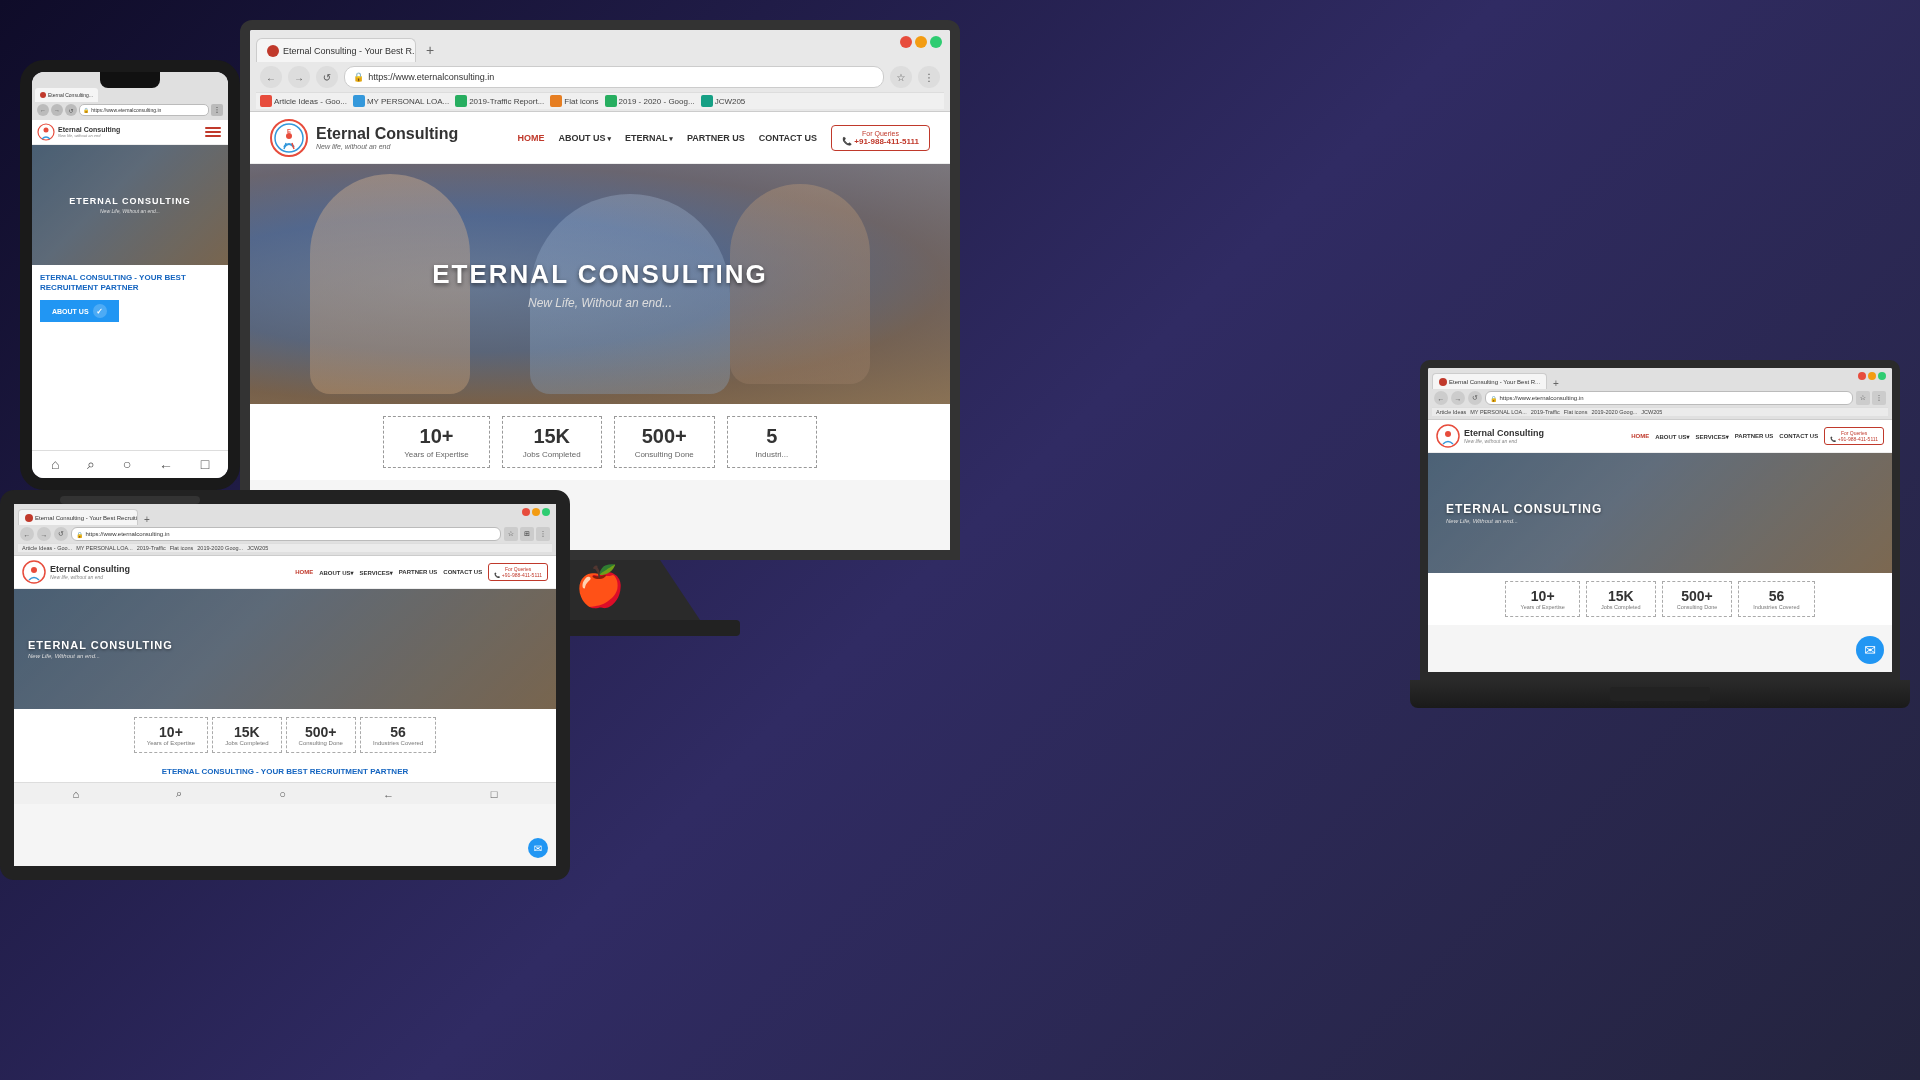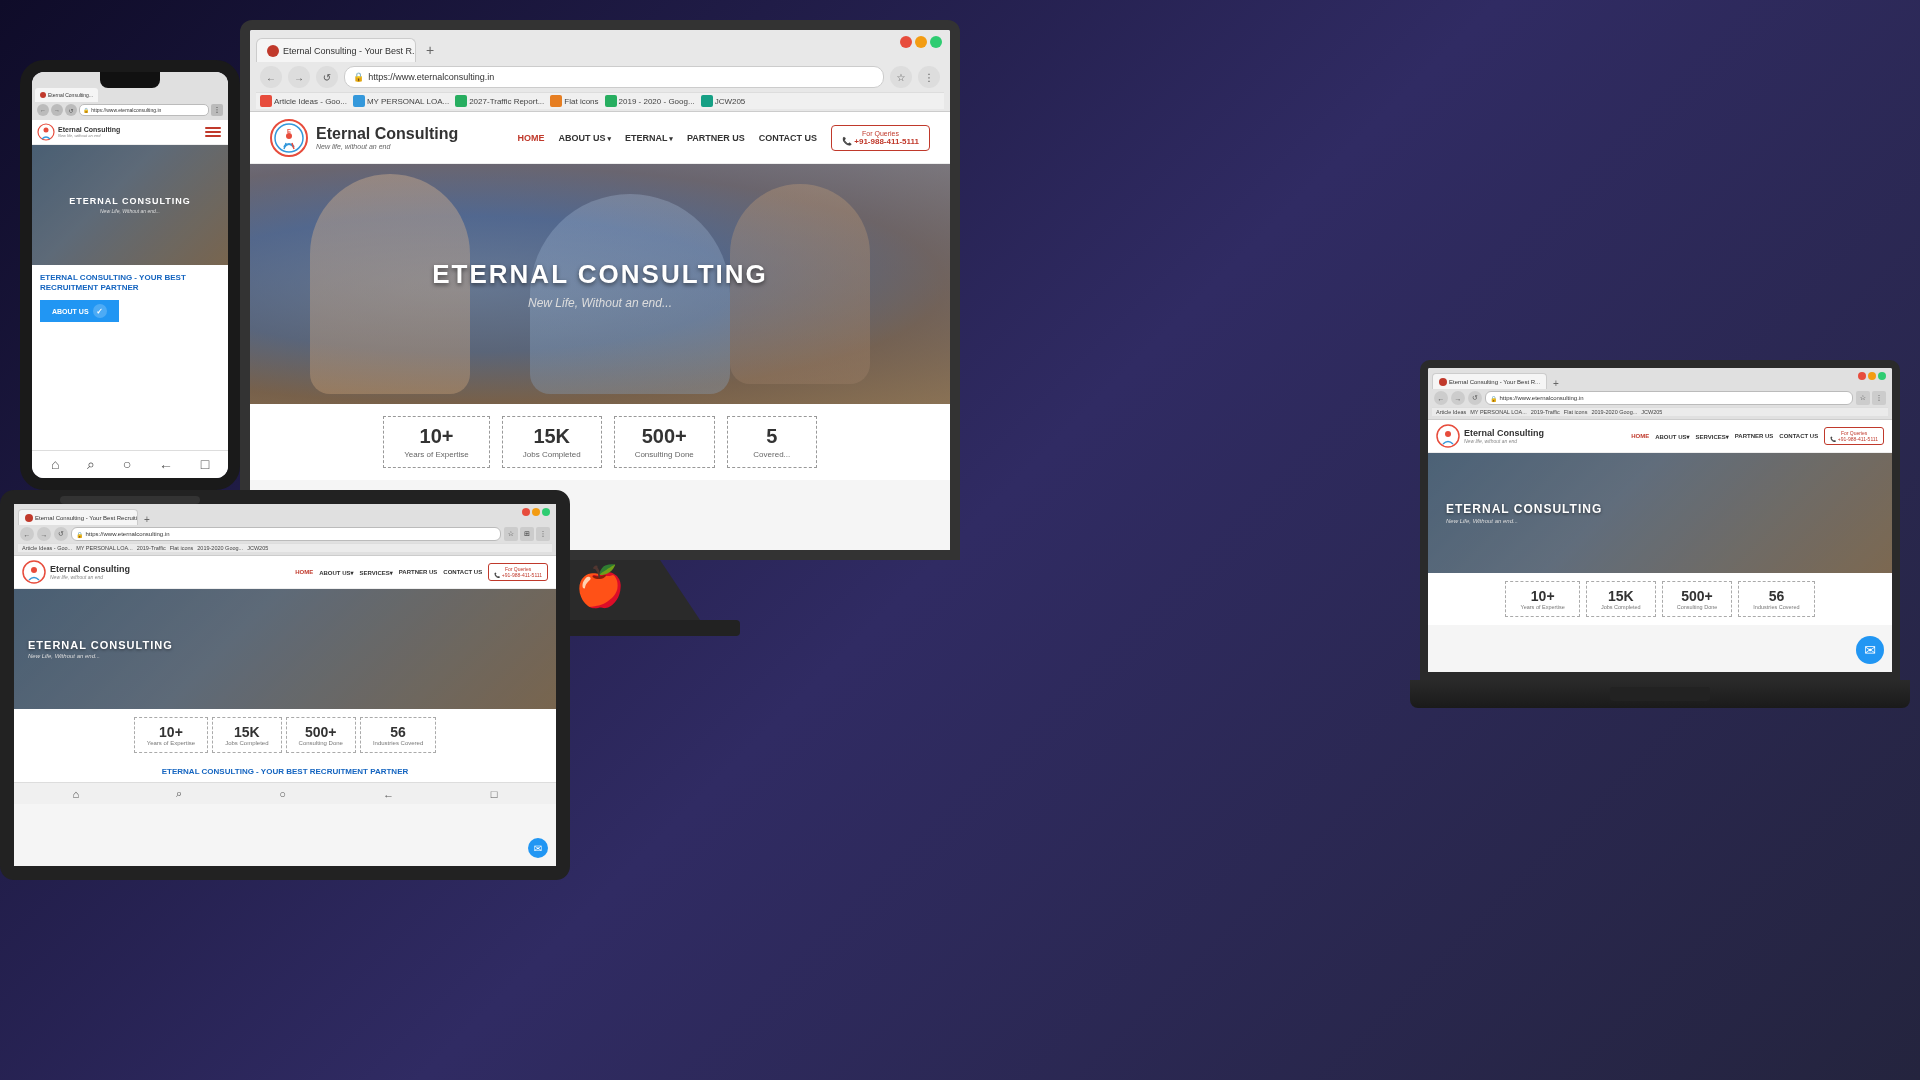--- a/index.html
+++ b/index.html
@@ -950,21 +950,21 @@
           <div class="bookmark-item">
             <div class="bookmark-icon" style="background:#e74c3c;"></div>
             <span>Article Ideas - Goo...</span>
           </div>
           <div class="bookmark-item">
             <div class="bookmark-icon" style="background:#3498db;"></div>
             <span>MY PERSONAL LOA...</span>
           </div>
           <div class="bookmark-item">
             <div class="bookmark-icon" style="background:#27ae60;"></div>
-            <span>2027-Traffic Report...</span>
+            <span>2019-Traffic Report...</span>
           </div>
           <div class="bookmark-item">
             <div class="bookmark-icon" style="background:#e67e22;"></div>
             <span>Flat icons</span>
           </div>
           <div class="bookmark-item">
             <div class="bookmark-icon" style="background:#27ae60;"></div>
             <span>2019 - 2020 - Goog...</span>
           </div>
           <div class="bookmark-item">
@@ -1025,21 +1025,21 @@
         <div class="stat-item">
           <span class="stat-num">15K</span>
           <span class="stat-label">Jobs Completed</span>
         </div>
         <div class="stat-item">
           <span class="stat-num">500+</span>
           <span class="stat-label">Consulting Done</span>
         </div>
         <div class="stat-item">
           <span class="stat-num">5</span>
-          <span class="stat-label">Covered...</span>
+          <span class="stat-label">Industri...</span>
         </div>
       </div>
     </div>
   </div>
 
   <div class="monitor-stand"></div>
   <div class="monitor-base"></div>
 
   <div class="monitor-apple">🍎</div>
 </div>

